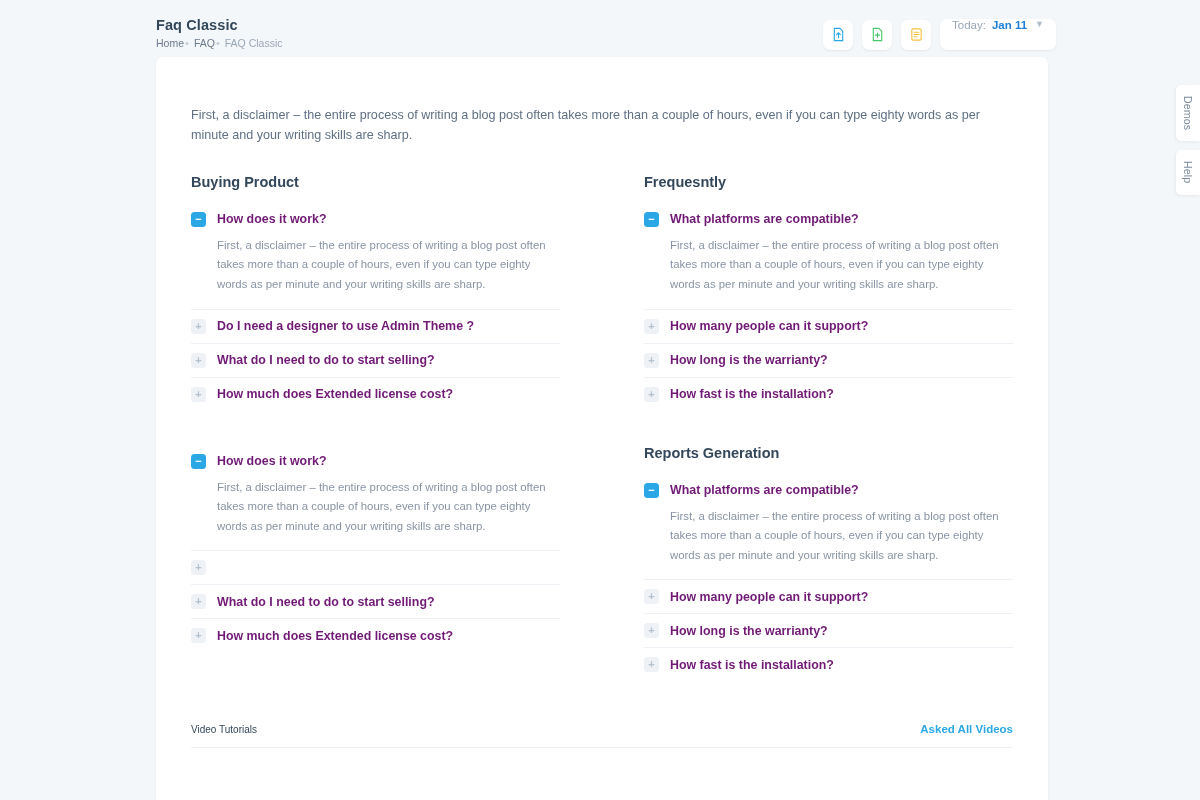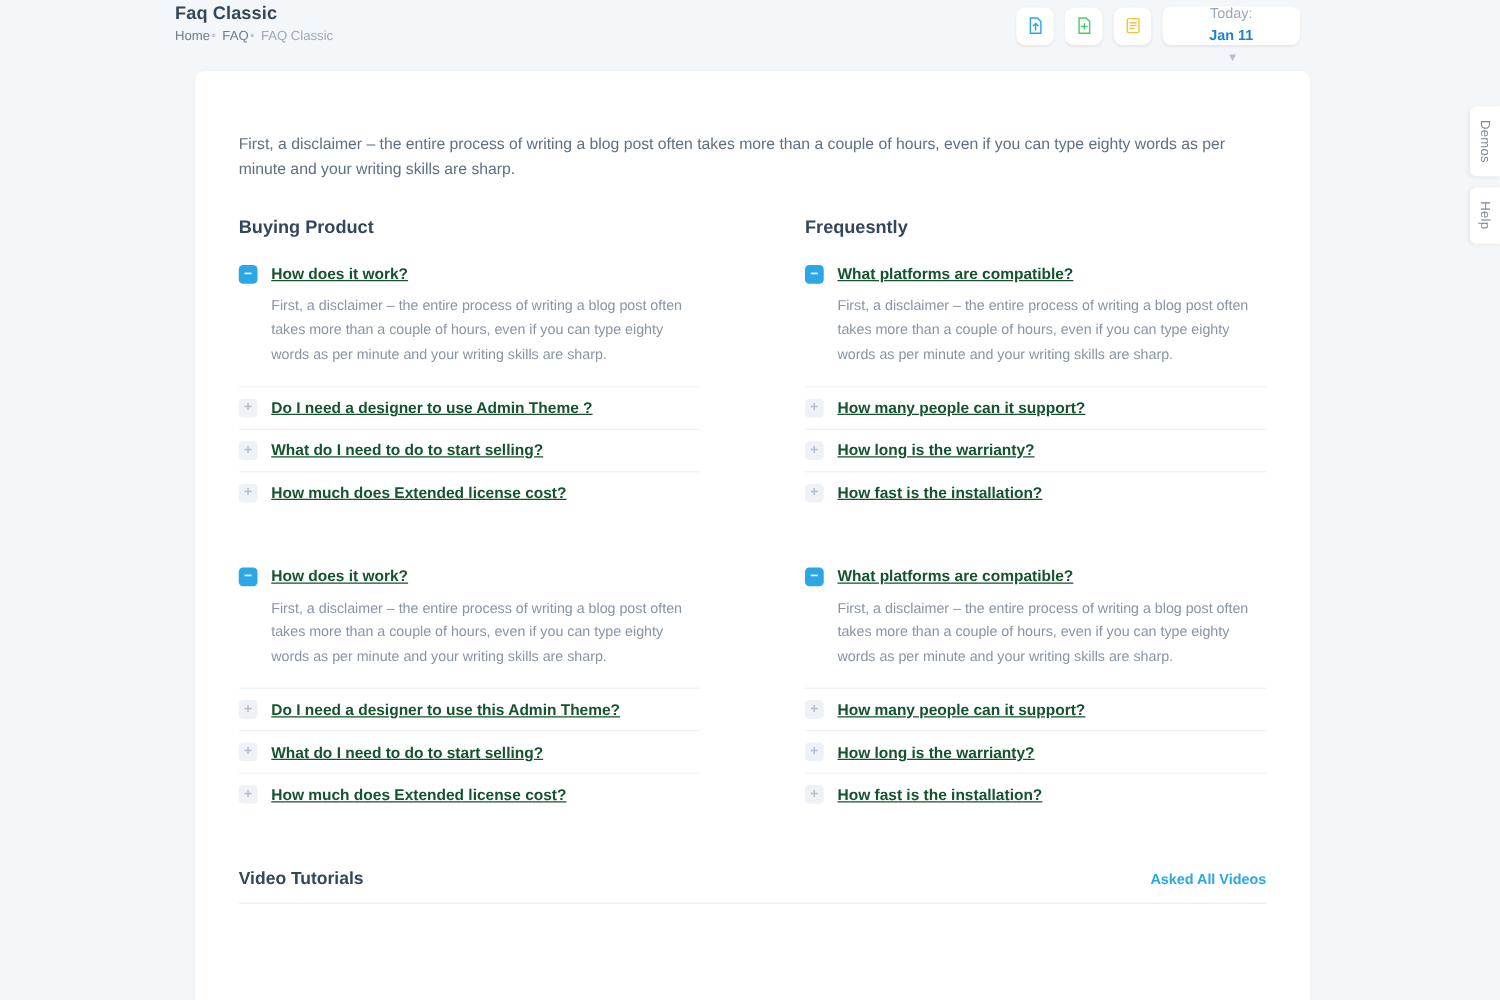--- a/index.html
+++ b/index.html
@@ -7,46 +7,46 @@
     width: 1200px; height: 800px;
     background: #f4f7f9;
     font-family: "Liberation Sans", sans-serif;
     color: #3c4858;
     overflow: hidden;
   }
   .page { position: relative; width: 1200px; height: 800px; }
 
   
   .topbar {
-    position: absolute; left: 140px; top: 0; width: 900px; height: 56px;
+    position: absolute; left: 156px; top: 0; width: 900px; height: 56px;
     display: flex; align-items: flex-start; justify-content: space-between;
-    padding-top: 3px;
+    padding-top: 17px;
   }
   .titleblock { display: flex; flex-direction: column; gap: 4px; }
   .page-title {
     font-size: 14.5px; font-weight: bold; color: #33475b; letter-spacing: .1px;
   }
   .breadcrumb { display: flex; align-items: center; font-size: 10.5px; color: #8a97a8; }
   .crumb { color: #7b8a9c; }
   .crumb.link { color: #6b7a8d; }
   .crumb.active { color: #9aa7b6; }
   .crumb-sep { color: #c3cdd8; margin: 0 5px 0 1px; font-size: 11px; }
 
   .top-actions { display: flex; align-items: center; gap: 9px; padding-top: 2px; }
   .icon-btn {
     width: 30px; height: 30px; border-radius: 7px; background: #ffffff;
     display: flex; align-items: center; justify-content: center;
     box-shadow: 0 1px 2px rgba(30,50,80,.08);
   }
   .icon-btn svg { display: block; }
   .date-pill {
     height: 31px; min-width: 110px; background: #fff; border-radius: 7px;
-    display: flex; align-items: center; gap: 6px; padding: 0 12px;
+    display: flex; align-items: flex-start; gap: 6px; padding: 0 12px;
     box-shadow: 0 1px 2px rgba(30,50,80,.08);
-    font-size: 11.5px; color: #9aa7b6; flex-direction: column;
+    font-size: 11.5px; color: #9aa7b6;
   }
   .date-pill .dval { color: #1e7fd6; font-weight: bold; }
   .caret { color: #b3bfcc; font-size: 9px; margin-left: 2px; }
 
   
   .card {
     position: absolute; left: 156px; top: 57px; width: 892px; height: 760px;
     background: #fff; border-radius: 7px;
     box-shadow: 0 1px 3px rgba(30,50,80,.06);
     padding: 34px 35px 0 35px;
@@ -68,32 +68,32 @@
   .faq-head {
     display: flex; align-items: center; gap: 11px; padding: 9px 0 9px 0;
   }
   .toggle {
     width: 15px; height: 15px; border-radius: 3.5px; flex: 0 0 15px;
     display: flex; align-items: center; justify-content: center;
     font-size: 11px; line-height: 1; color: #fff; font-weight: bold;
   }
   .toggle.open { background: #2ba7e6; }
   .toggle.closed { background: #eef2f6; color: #b4c0cd; }
-  .q { font-size: 12.4px; font-weight: bold; color: #14532d; text-decoration: underline; }
+  .q { font-size: 12.4px; font-weight: bold; color: #701a75; }
   .faq-body {
     padding: 0 0 14px 26px; font-size: 11.4px; line-height: 1.72; color: #8894a4;
     max-width: 366px;
   }
 
   
   .vt-head {
     display: flex; align-items: flex-end; justify-content: space-between;
     margin-top: 42px;
   }
-  .vt-title { font-size: 14px; font-weight: bold; color: #33475b; text-align: center; }
+  .vt-title { font-size: 10px; font-weight: normal; color: #33475b; text-align: center; }
   .vt-link { font-size: 11.5px; color: #2ba7e6; font-weight: bold; }
   .vt-rule { height: 1px; background: #eceff3; margin-top: 12px; }
 
   
   .rail { position: absolute; right: 0; top: 85px; display: flex; flex-direction: column; gap: 9px; }
   .rail-tab {
     width: 24px; padding: 11px 0; background: #fff;
     border-radius: 5px 0 0 5px;
     box-shadow: -1px 1px 3px rgba(30,50,80,.07);
     font-size: 10.5px; color: #7b8a9c;
@@ -198,21 +198,20 @@
             <div class="faq-head">
               <span class="toggle open">−</span>
               <span class="q">How does it work?</span>
             </div>
             <div class="faq-body">First, a disclaimer – the entire process of writing a blog post often takes more than a couple of hours, even if you can type eighty words as per minute and your writing skills are sharp.</div>
           </div>
 
           <div class="faq-item">
             <div class="faq-head">
               <span class="toggle closed">+</span>
-              <span class="q">Do I need a designer to use this Admin Theme?</span>
             </div>
           </div>
 
           <div class="faq-item">
             <div class="faq-head">
               <span class="toggle closed">+</span>
               <span class="q">What do I need to do to start selling?</span>
             </div>
           </div>
 
@@ -254,20 +253,21 @@
 
           <div class="faq-item last">
             <div class="faq-head">
               <span class="toggle closed">+</span>
               <span class="q">How fast is the installation?</span>
             </div>
           </div>
         </div>
 
         <div class="group">
+          <div class="group-title">Reports Generation</div>
 
           <div class="faq-item">
             <div class="faq-head">
               <span class="toggle open">−</span>
               <span class="q">What platforms are compatible?</span>
             </div>
             <div class="faq-body">First, a disclaimer – the entire process of writing a blog post often takes more than a couple of hours, even if you can type eighty words as per minute and your writing skills are sharp.</div>
           </div>
 
           <div class="faq-item">

